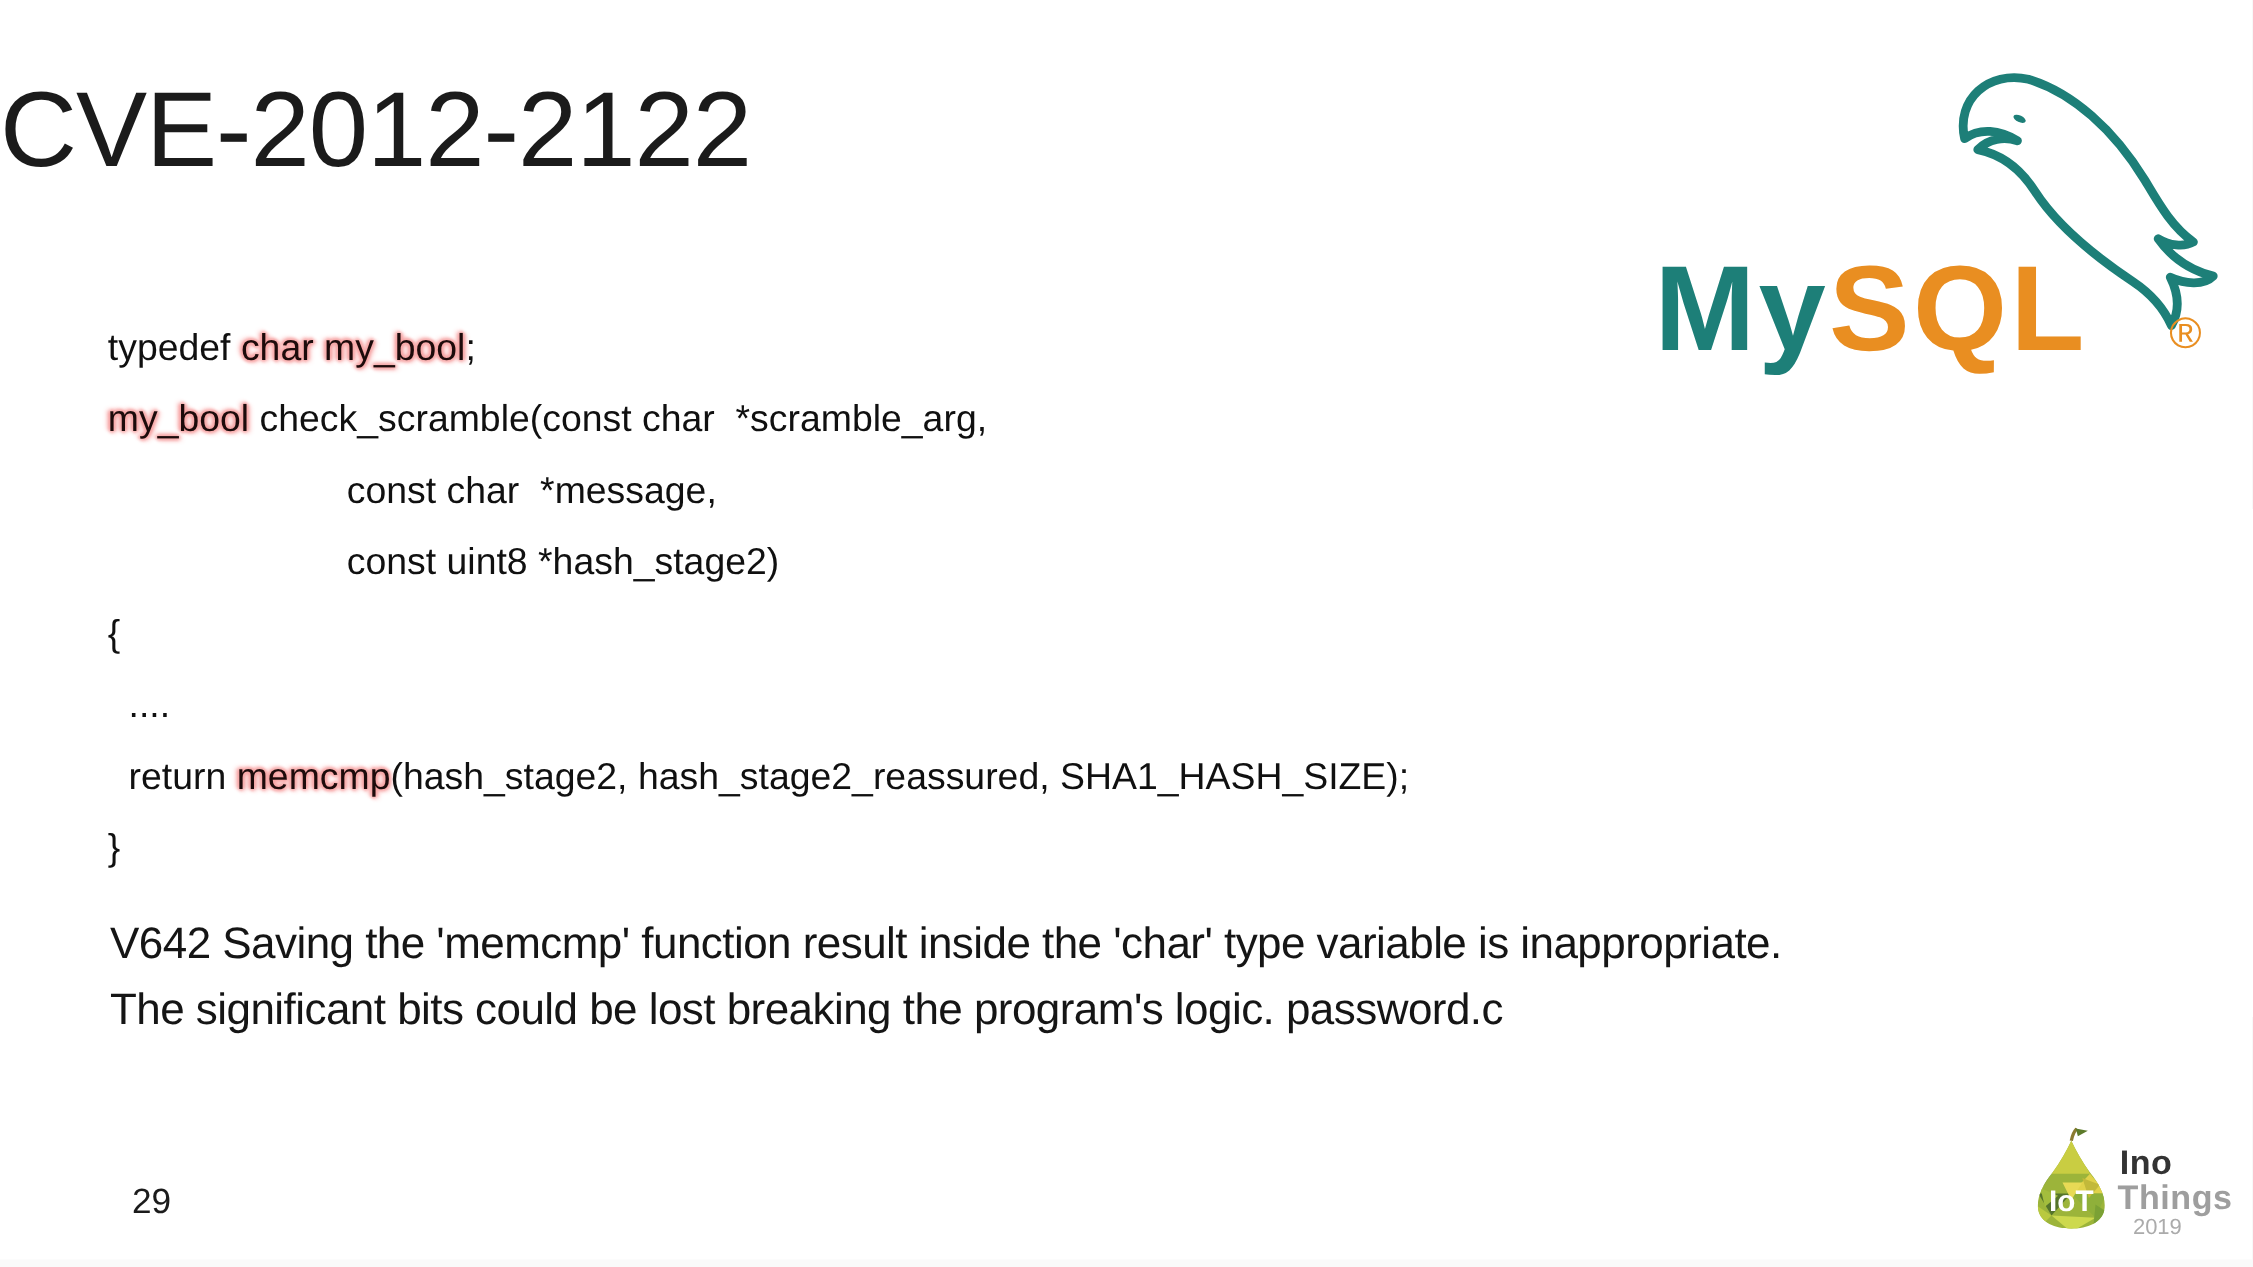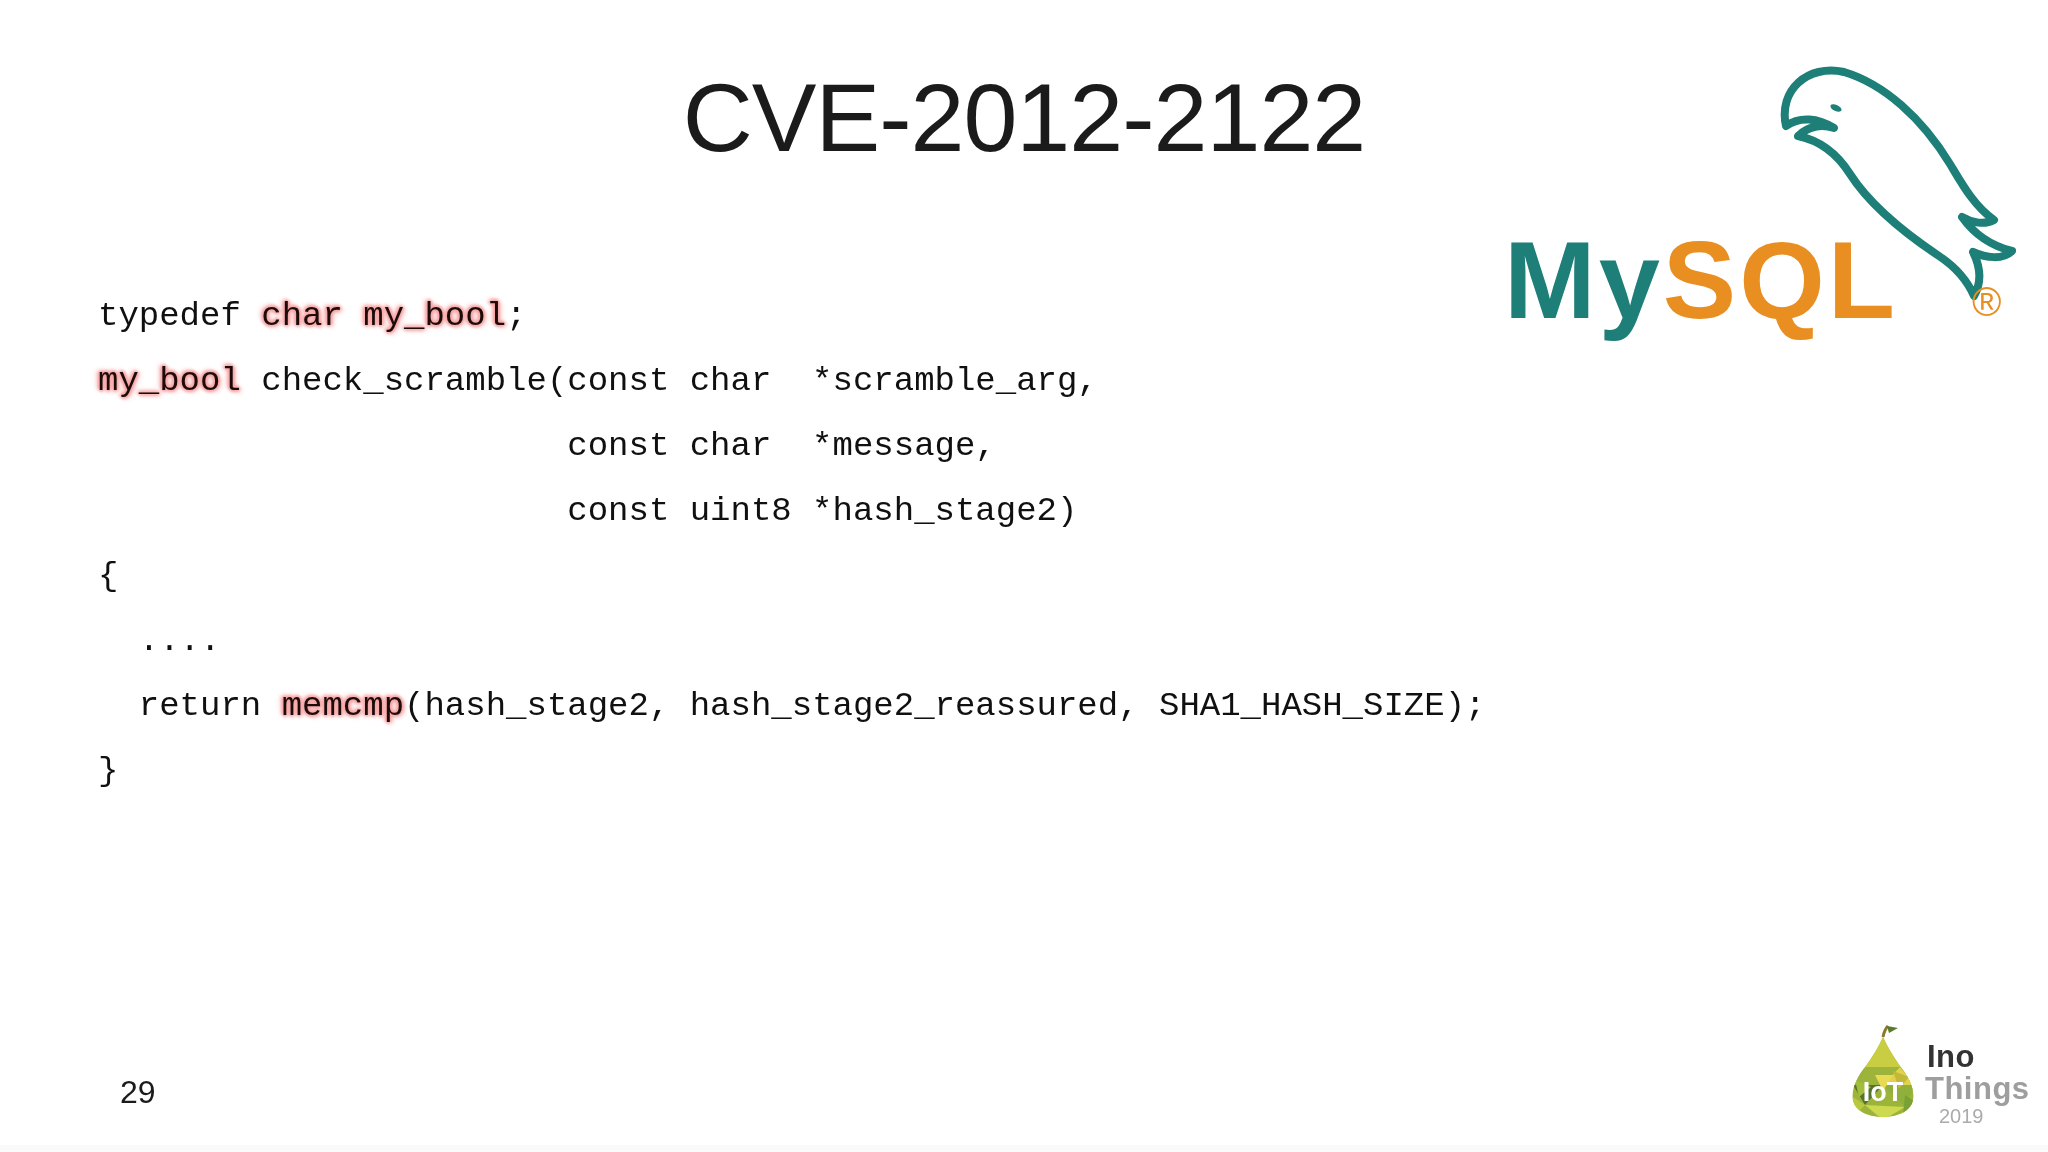--- a/index.html
+++ b/index.html
@@ -6,31 +6,31 @@
   .slide {
     position:relative;
     width:2048px; height:1152px;
     background:#ffffff;
     overflow:hidden;
     font-family:"Liberation Sans", sans-serif;
   }
   .title {
     position:absolute;
     top:62px; left:0; width:100%;
-    text-align:center;
+    text-align:left;
     font-size:97px;
     font-weight:400;
     color:#1b1b1b;
     letter-spacing:-1px;
   }
   .code {
     position:absolute;
     left:98px; top:284px;
     margin:0;
-    font-family:Liberation Mono, monospace;
+    font-family:Liberation Sans, sans-serif;
     font-size:34px;
     line-height:65px;
     color:#101010;
     white-space:pre;
   }
   .code .hl {
     color:#1d0b0b;
     text-shadow:
       -2px 0 3px #f6a4a4, 2px 0 3px #f6a4a4,
       0 -2px 3px #f6a4a4, 0 2px 3px #f6a4a4,
@@ -88,20 +88,22 @@
       <ellipse cx="64" cy="52" rx="6" ry="3" transform="rotate(25 64 52)" fill="#1d7f78" stroke="none"></ellipse>
     </g>
     <text x="4" y="268" font-family="Liberation Sans, sans-serif" font-weight="bold" font-size="110" letter-spacing="3">
       <tspan fill="#1d7f78">My</tspan><tspan fill="#e98e21">SQL</tspan>
     </text>
     <text x="472" y="266" fill="#e98e21" font-size="40">®</text>
   </svg>
 
   <pre class="code"><div><span>typedef </span><span class="hl">char my_bool</span><span>;</span></div><div><span class="hl">my_bool</span><span> check_scramble(const char  *scramble_arg,</span></div><div><span>                       const char  *message,</span></div><div><span>                       const uint8 *hash_stage2)</span></div><div><span>{</span></div><div><span>  ....</span></div><div><span>  return </span><span class="hl">memcmp</span><span>(hash_stage2, hash_stage2_reassured, SHA1_HASH_SIZE);</span></div><div><span>}</span></div></pre>
 
+  <div class="finding">V642 Saving the 'memcmp' function result inside the 'char' type variable is inappropriate.
+The significant bits could be lost breaking the program's logic. password.c</div>
 
   <div class="page-number">29</div>
 
   <div class="inothings-logo">
     <svg class="pear-svg" width="78" height="100" viewBox="0 0 78 100" xmlns="http://www.w3.org/2000/svg">
       <defs>
         <clipPath id="pearClip">
           <path d="M38 12 C42 21 48 31 55 41 C64 52 70 64 68 75 C66 86 53 92 38 92 C23 92 10 86 8 75 C6 64 12 52 21 41 C28 31 34 21 38 12 Z"></path>
         </clipPath>
       </defs>

